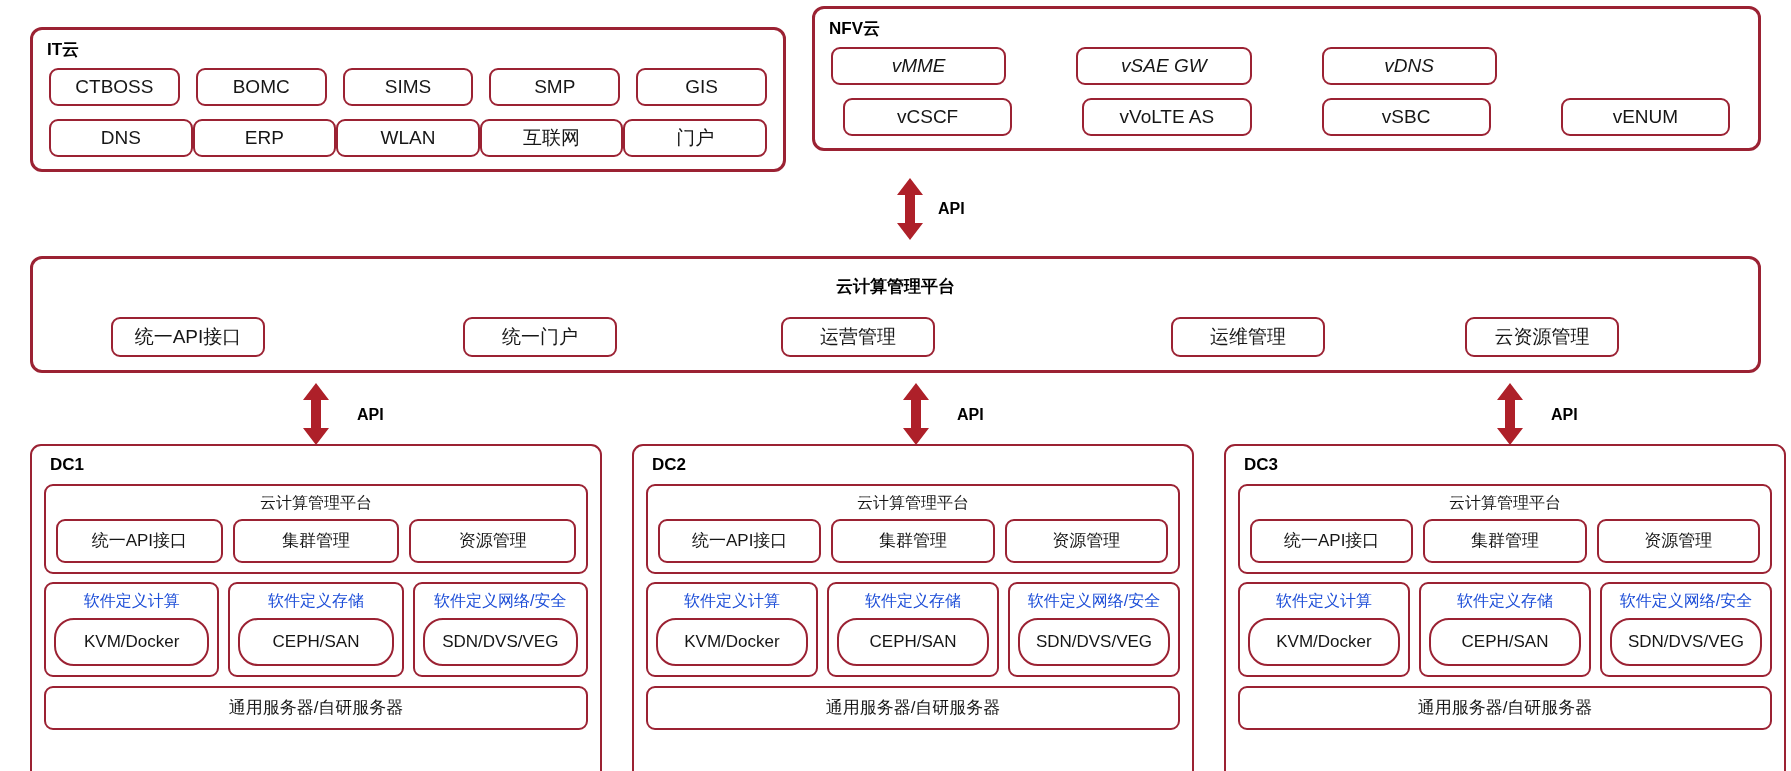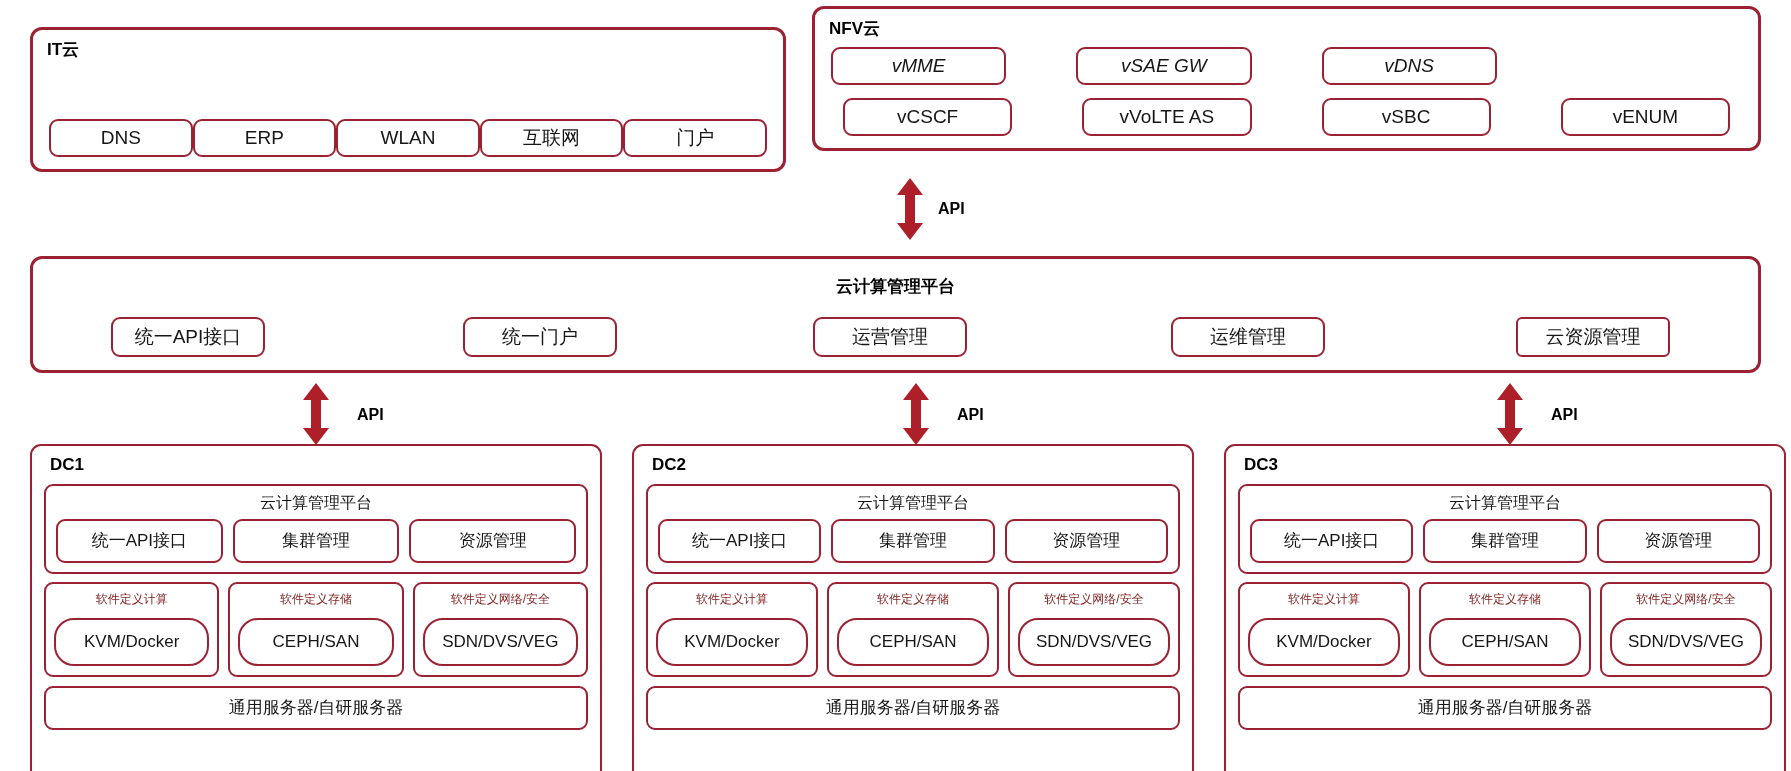--- a/index.html
+++ b/index.html
@@ -176,22 +176,22 @@
     box-sizing: border-box;
     border: 2px solid #9B2233;
     border-radius: 9px;
     background: #ffffff;
   }
   .sd-title {
     position: absolute;
     top: 7px;
     left: 0; right: 0;
     text-align: center;
-    font-size: 12px;
-    color: #7f1d1d;
+    font-size: 16px;
+    color: #1d4ed8;
     white-space: nowrap;
   }
   .sd-chip {
     position: absolute;
     left: 8px;
     right: 8px;
     top: 34px;
     height: 48px;
     font-size: 17px;
     border-radius: 20px;
@@ -208,20 +208,27 @@
   }
 </style>
 </head>
 <body>
 
 <div id="canvas">
 
   <div class="rbox thick" id="it-cloud">
     <div class="group-title" style="left:14px; top:8px;">IT云</div>
 
+    <div class="cloud-grid" id="it-row-0" style="top:38px; padding:0 16px; grid-template-columns:repeat(5,1fr); column-gap:16px;">
+        <div class="chip cloud-chip">CTBOSS</div>
+        <div class="chip cloud-chip">BOMC</div>
+        <div class="chip cloud-chip">SIMS</div>
+        <div class="chip cloud-chip">SMP</div>
+        <div class="chip cloud-chip">GIS</div>
+      </div>
     <div class="cloud-grid" id="it-row-1" style="top:89px; padding:0 16px; grid-template-columns:repeat(5,1fr); ">
         <div class="chip cloud-chip">DNS</div>
         <div class="chip cloud-chip">ERP</div>
         <div class="chip cloud-chip">WLAN</div>
         <div class="chip cloud-chip">互联网</div>
         <div class="chip cloud-chip">门户</div>
       </div>
   </div>
 
   <div class="rbox thick" id="nfv-cloud">
@@ -245,23 +252,23 @@
       <polygon points="13,0 26,17 18,17 18,45 26,45 13,62 0,45 8,45 8,17 0,17" fill="#AE2029"></polygon>
     </svg>
   </div>
   <div class="api-label" style="left:938px; top:200px;">API</div>
 
   <div class="rbox thick" id="platform">
     <div id="platform-title">云计算管理平台</div>
     <div id="platform-chips">
         <div class="chip plat-chip" style="left: 78px;">统一API接口</div>
         <div class="chip plat-chip" style="left: 430px;">统一门户</div>
-        <div class="chip plat-chip" style="left: 780px;">运营管理</div>
+        <div class="chip plat-chip" style="left: 748px;">运营管理</div>
         <div class="chip plat-chip" style="left: 1138px;">运维管理</div>
-        <div class="chip plat-chip" style="left: 1483px; border-radius: 6px;">云资源管理</div>
+        <div class="chip plat-chip" style="left: 1432px;">云资源管理</div>
       </div>
   </div>
 
   <div class="api-arrow" id="api-arrow-dc1" style="left:303px; top:383px; height:62px;">
     <svg width="26" height="62" viewBox="0 0 26 62" aria-hidden="true">
       <polygon points="13,0 26,17 18,17 18,45 26,45 13,62 0,45 8,45 8,17 0,17" fill="#AE2029"></polygon>
     </svg>
   </div>
   <div class="api-label" style="left:357px; top:406px;">API</div>
 

